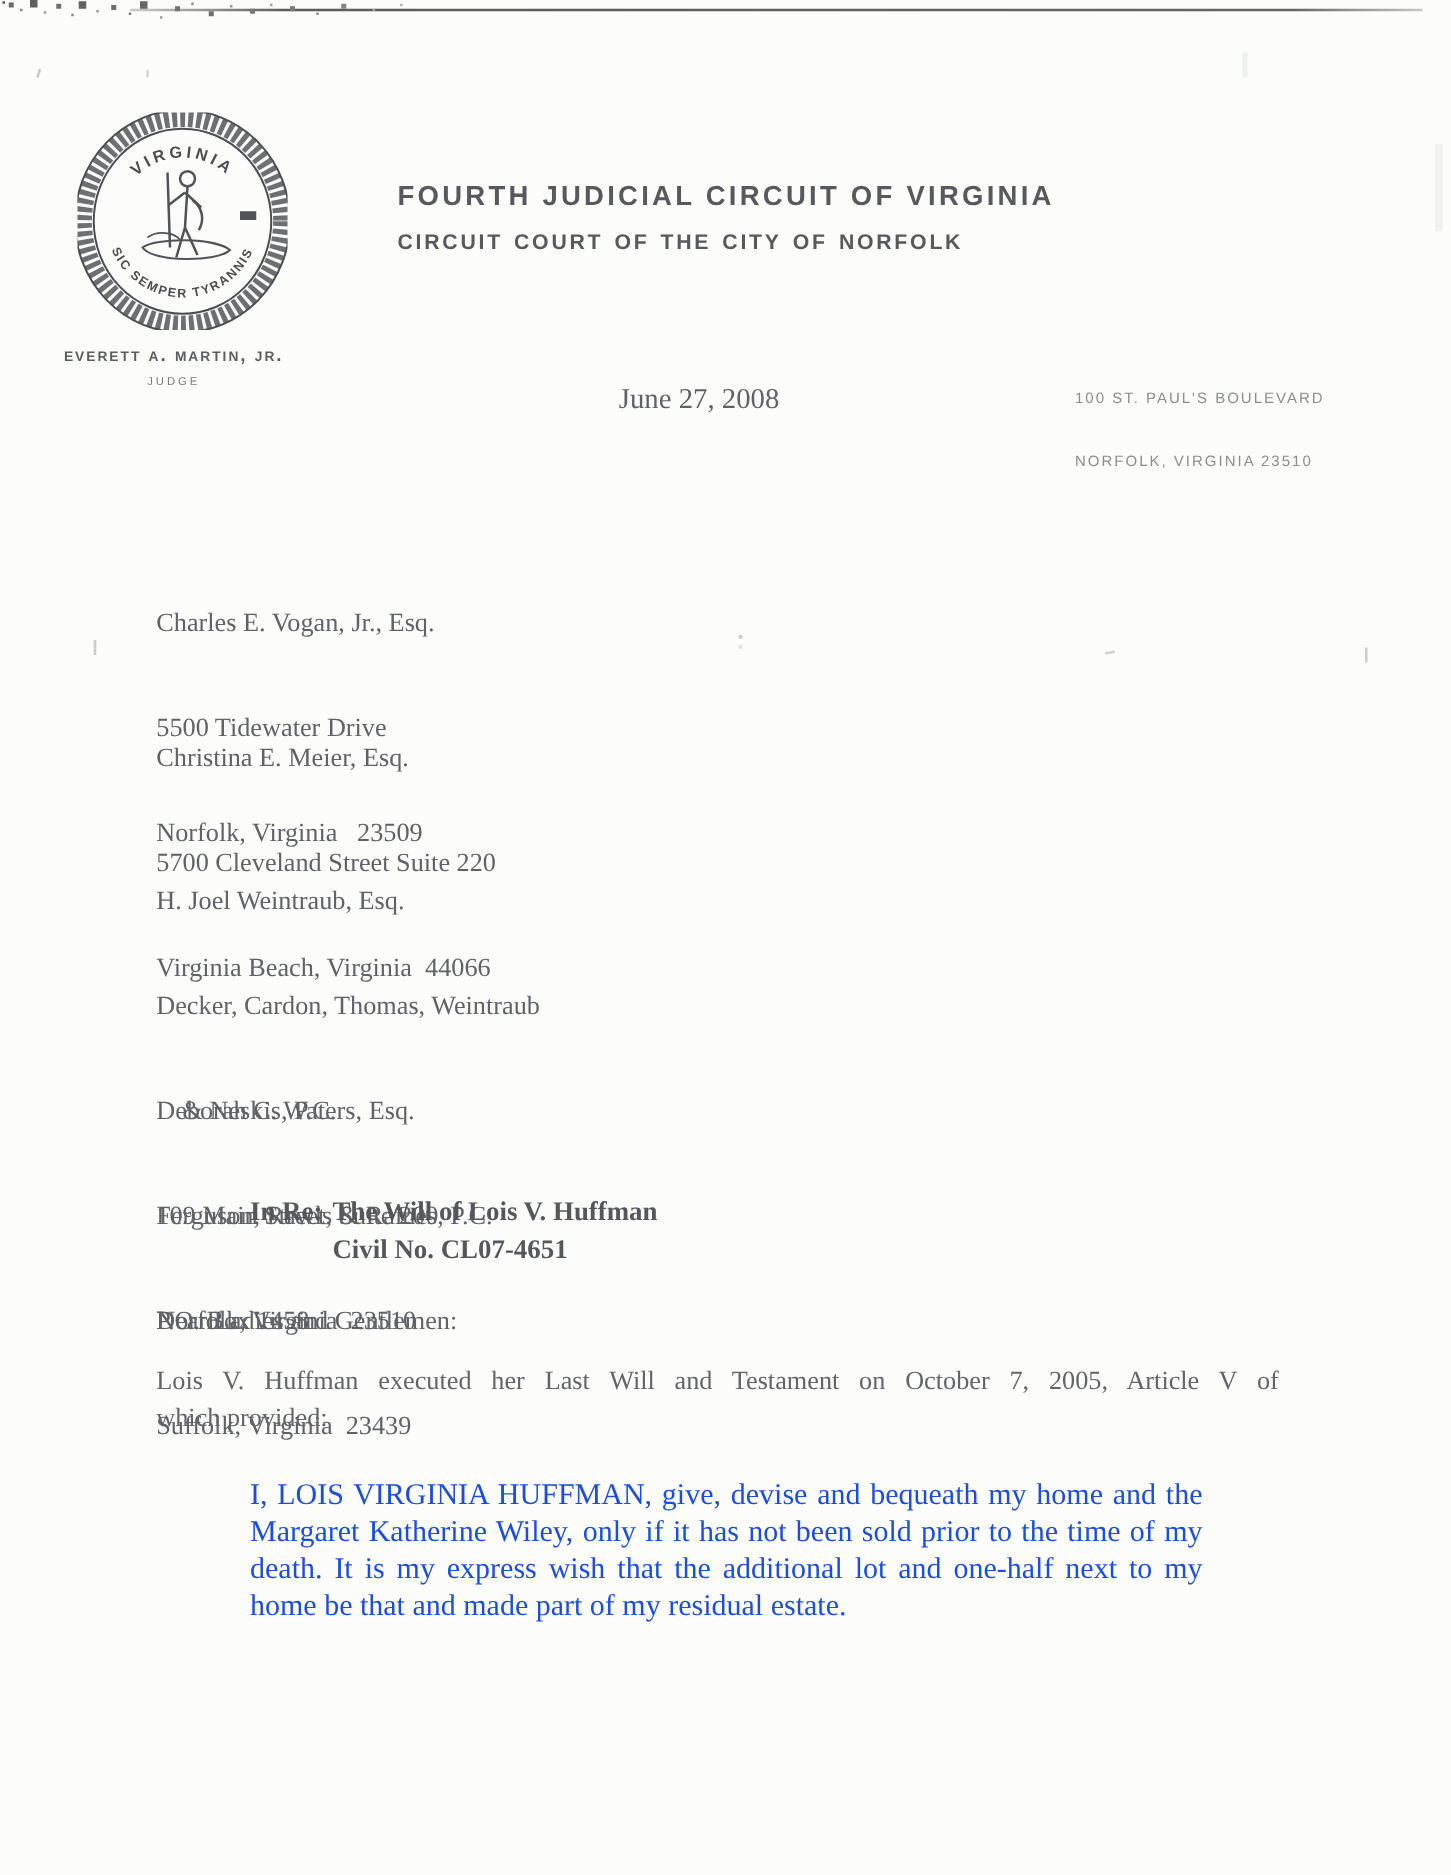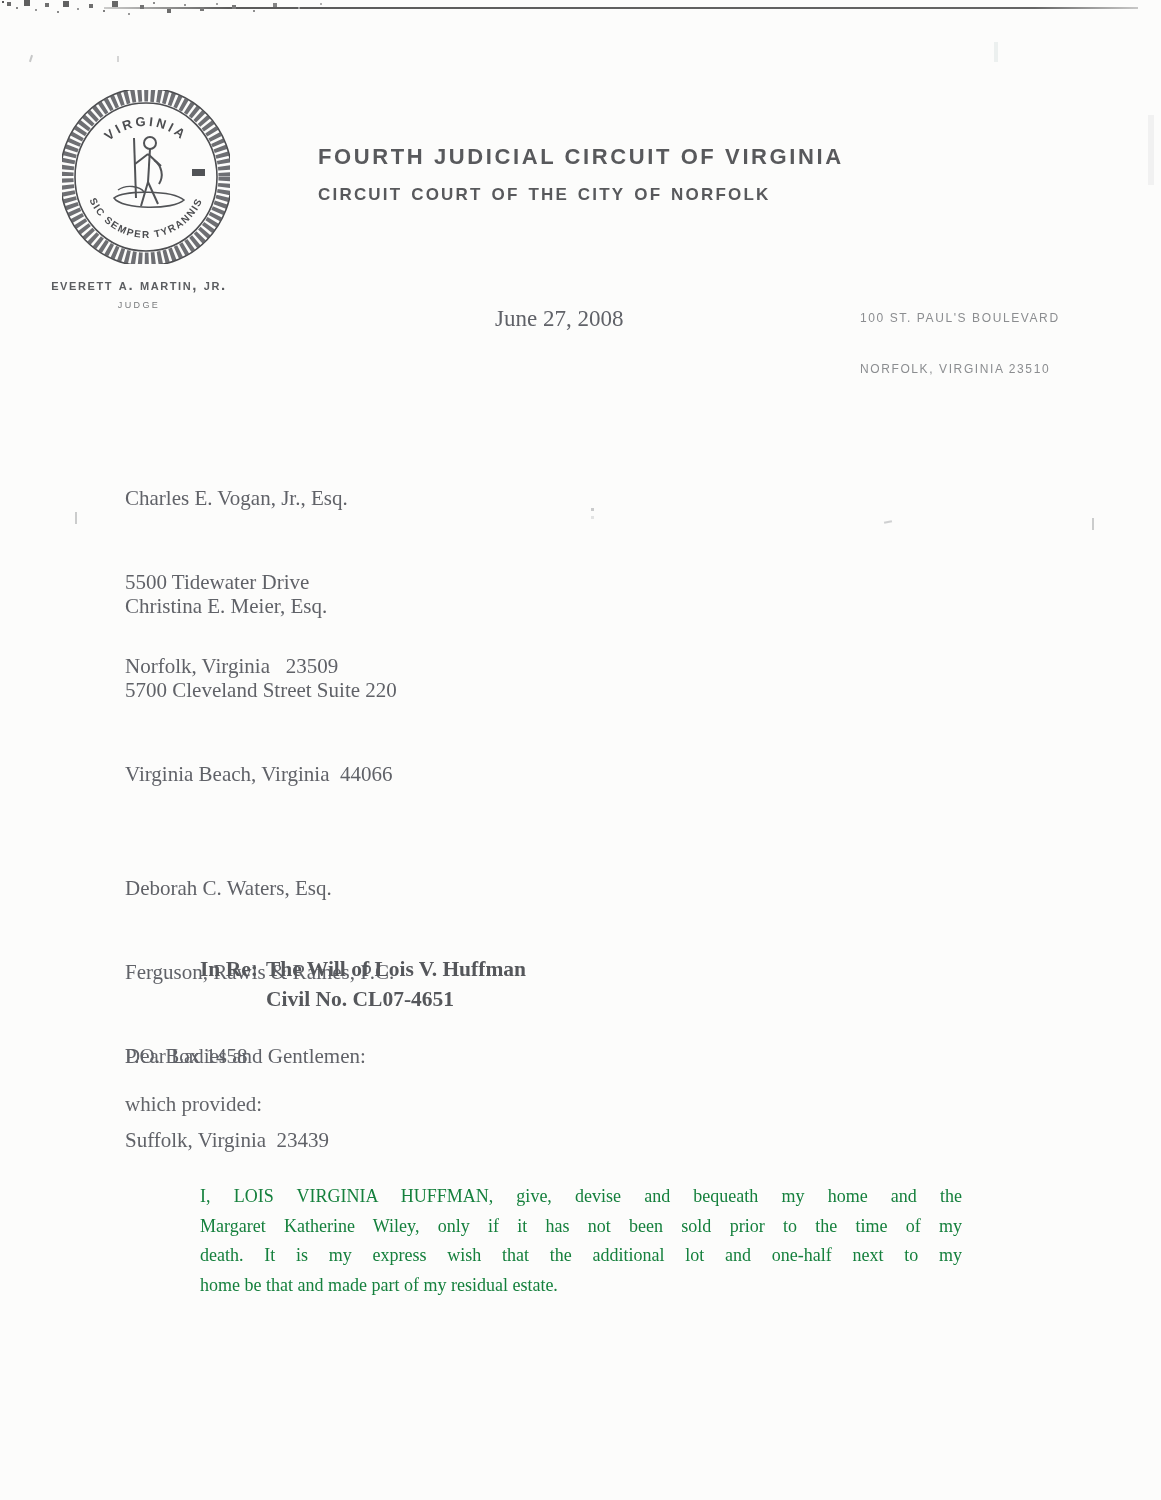--- a/index.html
+++ b/index.html
@@ -63,21 +63,21 @@
   .addr.a1 { top: 428px; }
   .addr.a2 { top: 536px; }
   .addr.a3 { top: 650px; }
   .addr.a4 { top: 818px; }
   .inre {
     position: absolute; left: 200px; top: 954px; display: flex; gap: 8px;
     font-size: 21.5px; font-weight: 600; color: #55575b; line-height: 30px;
   }
   .salutation { position: absolute; left: 125px; top: 1044px; font-size: 21px; color: #606268; white-space: pre-wrap; text-align: center; }
   .para { position: absolute; left: 125px; top: 1090px; width: 898px; font-size: 21px; line-height: 29.5px; color: #63656a; }
-  .quote { position: absolute; left: 200px; top: 1182px; width: 762px; font-size: 18px; line-height: 29.6px; color: #15803d; }
+  .quote { position: absolute; left: 200px; top: 1182px; width: 762px; font-size: 24px; line-height: 29.6px; color: #1d4ed8; }
   .jline { text-align: justify; text-align-last: justify; }
   .lline { text-align: left; }
 </style>
 </head>
 <body>
 
 <div class="page">
 
   <div class="scan-topline"></div>
   <div class="scan-speckles"></div>
@@ -140,38 +140,46 @@
   <div class="addr a1">
     <div>Charles E. Vogan, Jr., Esq.</div>
     <div>5500 Tidewater Drive</div>
     <div>Norfolk, Virginia   23509</div>
   </div>
   <div class="addr a2">
     <div>Christina E. Meier, Esq.</div>
     <div>5700 Cleveland Street Suite 220</div>
     <div>Virginia Beach, Virginia  44066</div>
   </div>
+  <div class="addr a3">
+    <div>H. Joel Weintraub, Esq.</div>
+    <div>Decker, Cardon, Thomas, Weintraub</div>
+    <div>    &amp; Neskis, P.C.</div>
+    <div>109 Main Street, Suite 200</div>
+    <div>Norfolk, Virginia  23510</div>
+  </div>
   <div class="addr a4">
     <div>Deborah C. Waters, Esq.</div>
     <div>Ferguson, Rawls &amp; Raines, P.C.</div>
     <div>P.O. Box 1458</div>
     <div>Suffolk, Virginia  23439</div>
   </div>
 
   <div class="inre">
     <div>In Re:</div>
     <div>
       <div>The Will of Lois V. Huffman</div>
       <div>Civil No. CL07-4651</div>
     </div>
   </div>
 
   <div class="salutation">Dear Ladies and Gentlemen:</div>
 
   <div class="para">
+    <div class="jline">Lois V. Huffman executed her Last Will and Testament on October 7, 2005,  Article V of</div>
     <div class="lline">which provided:</div>
   </div>
 
   <div class="quote">
     <div class="jline">I, LOIS VIRGINIA HUFFMAN, give, devise and bequeath my home and the</div>
     <div class="jline">Margaret Katherine Wiley, only if it has not been sold prior to the time of my</div>
     <div class="jline">death.  It is my express wish that the additional lot and one-half next to my</div>
     <div class="lline">home be that and made part of my residual estate.</div>
   </div>
 

